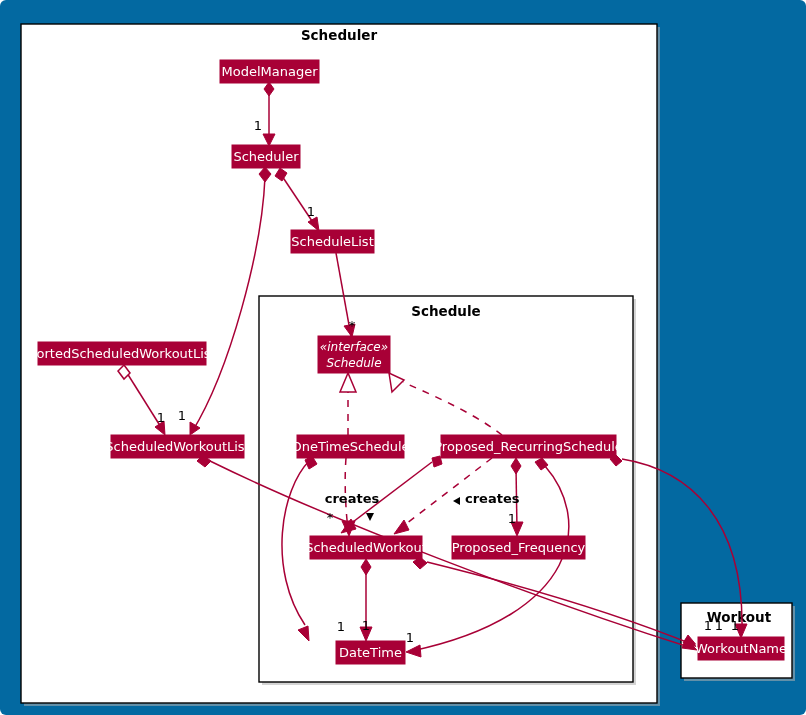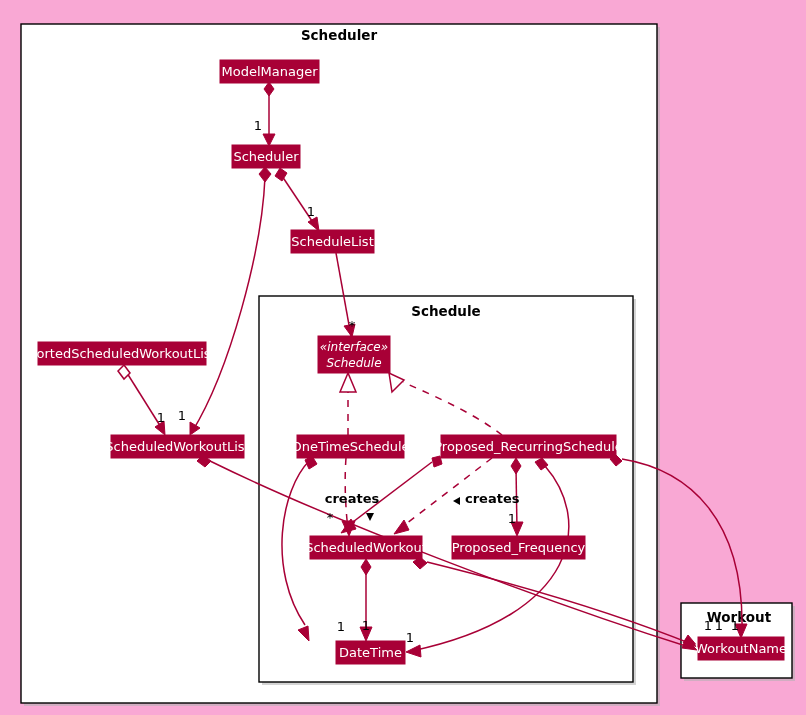--- a/index.html
+++ b/index.html
@@ -4,23 +4,24 @@
 <style>
   html, body {
     margin: 0;
     padding: 0;
     background: #ffffff;
   }
   #canvas {
     position: relative;
     width: 806px;
     height: 715px;
-    background: #f9a8d4;
+    background: #0369a1;
     font-family: "DejaVu Sans", "Liberation Sans", sans-serif;
     overflow: hidden;
+    border-radius: 6px;
   }
   svg#diagram {
     position: absolute;
     left: 0;
     top: 0;
     width: 806px;
     height: 715px;
   }
   .pkg-rect {
     fill: #ffffff;

